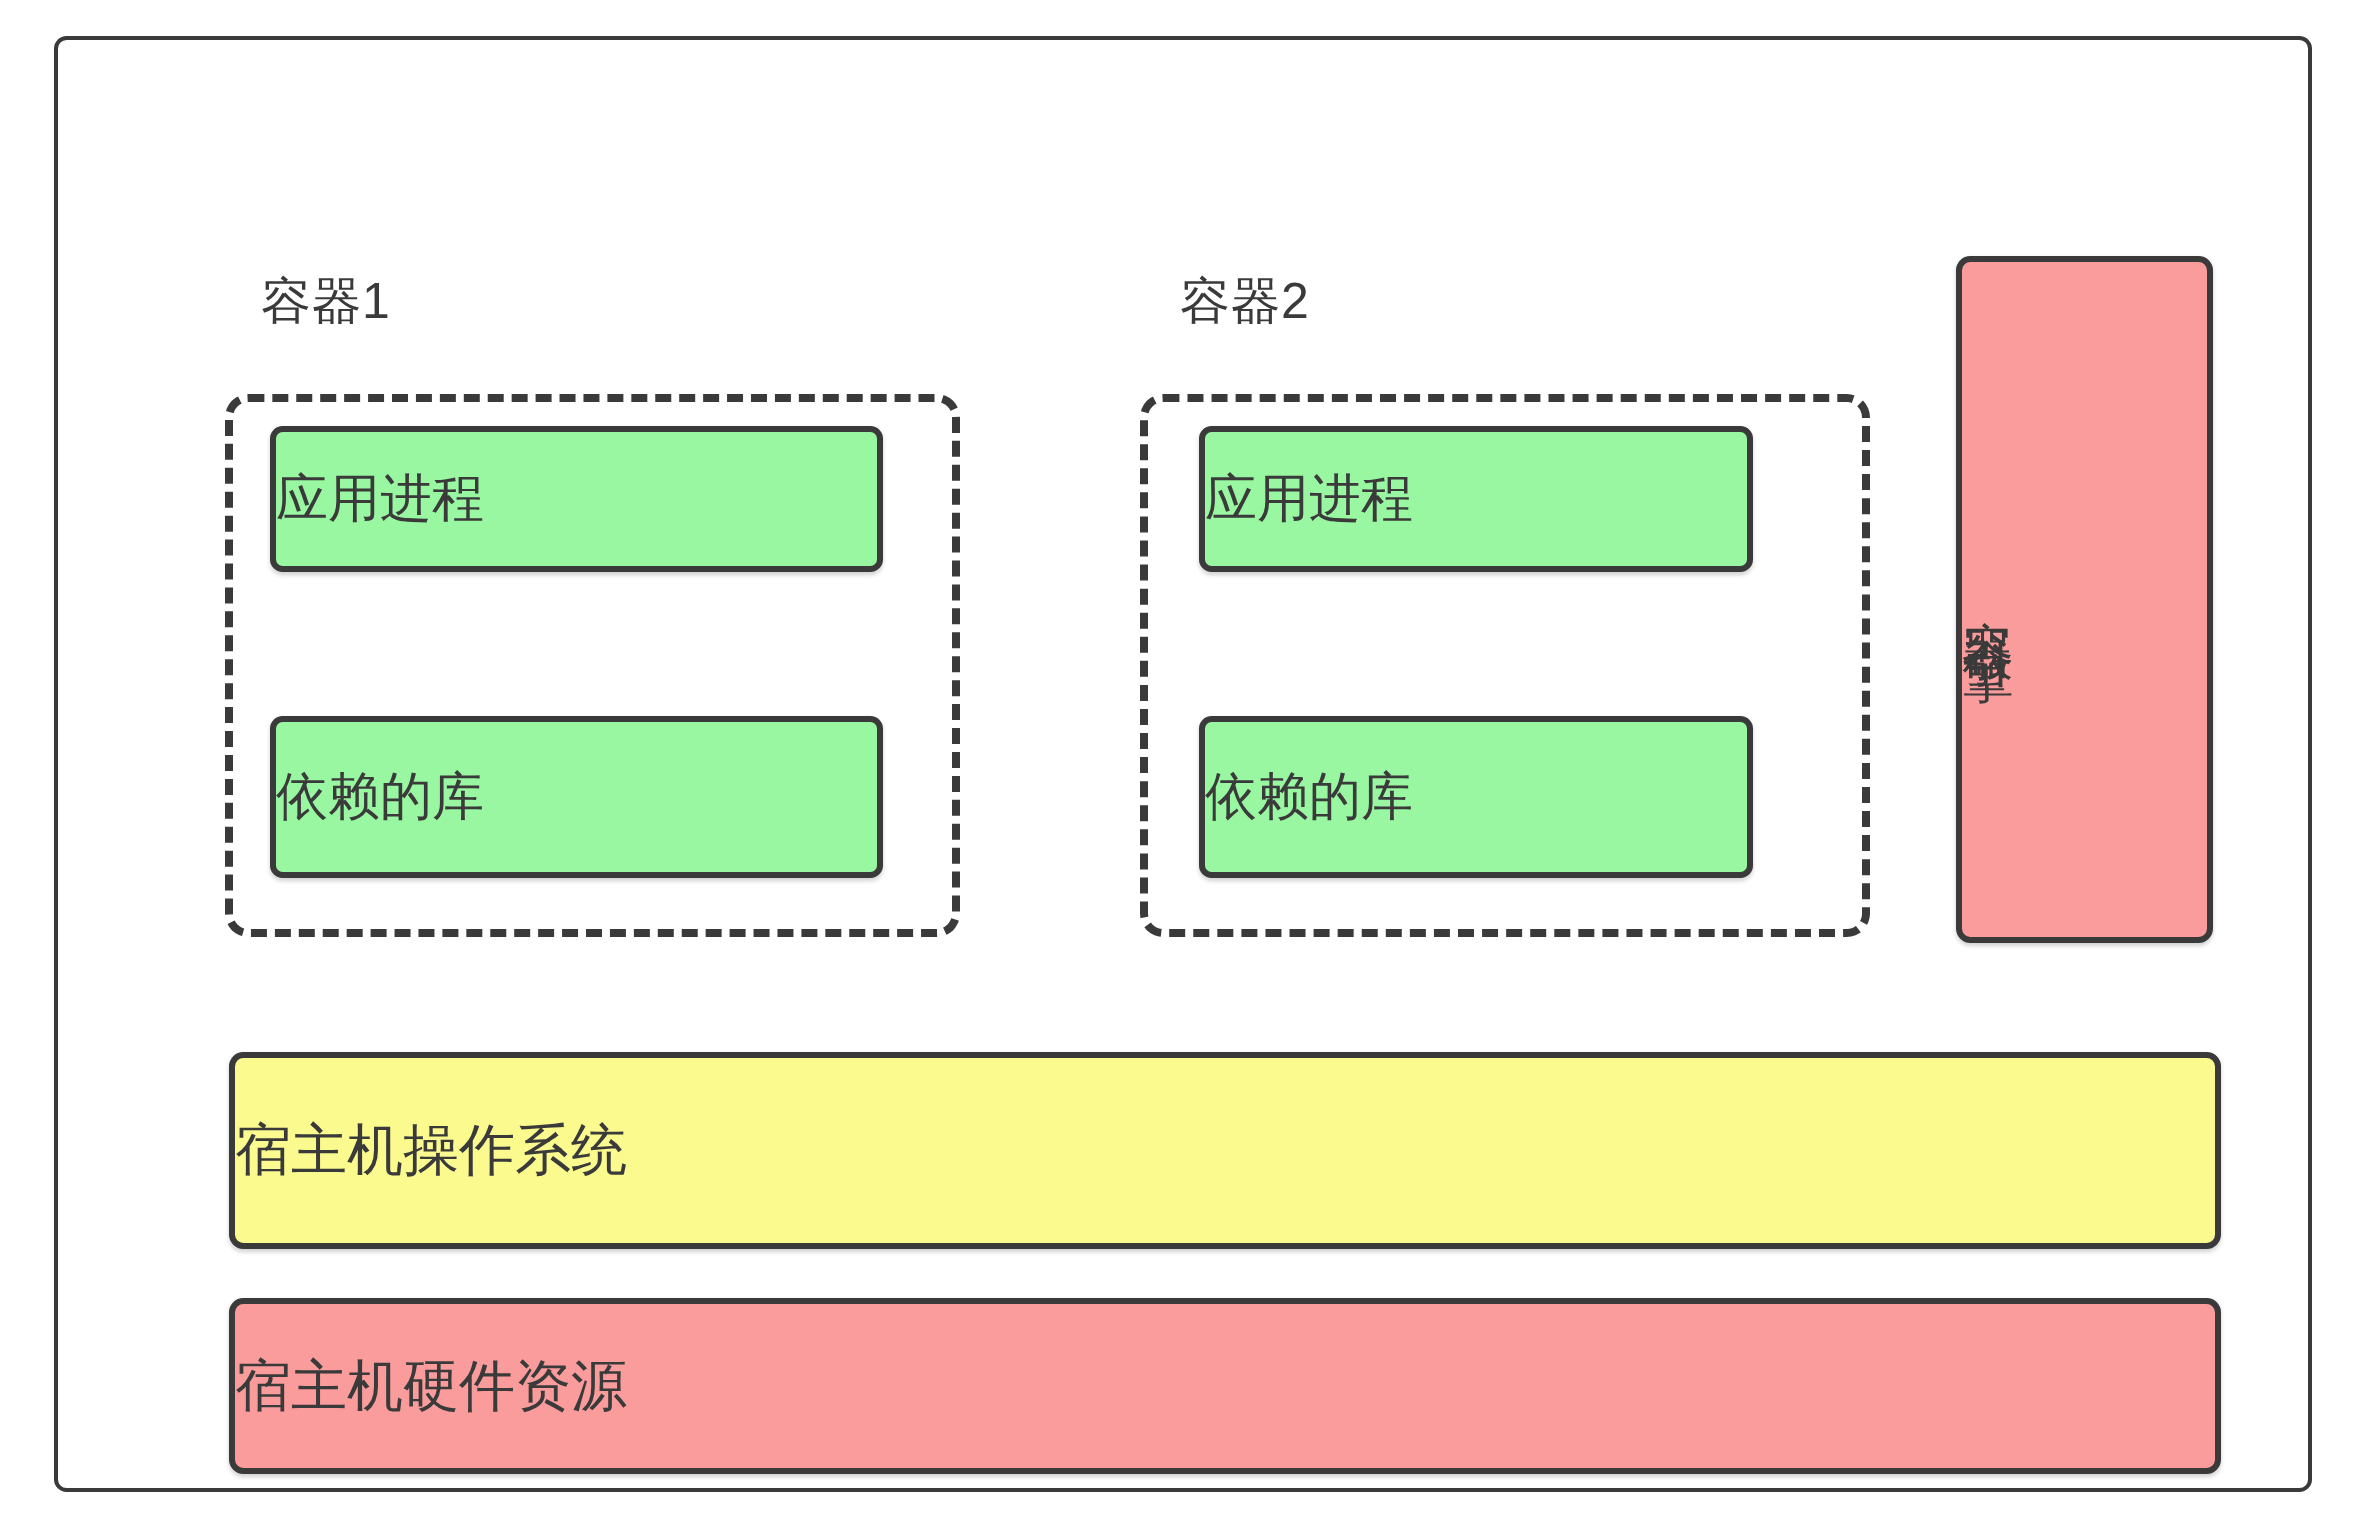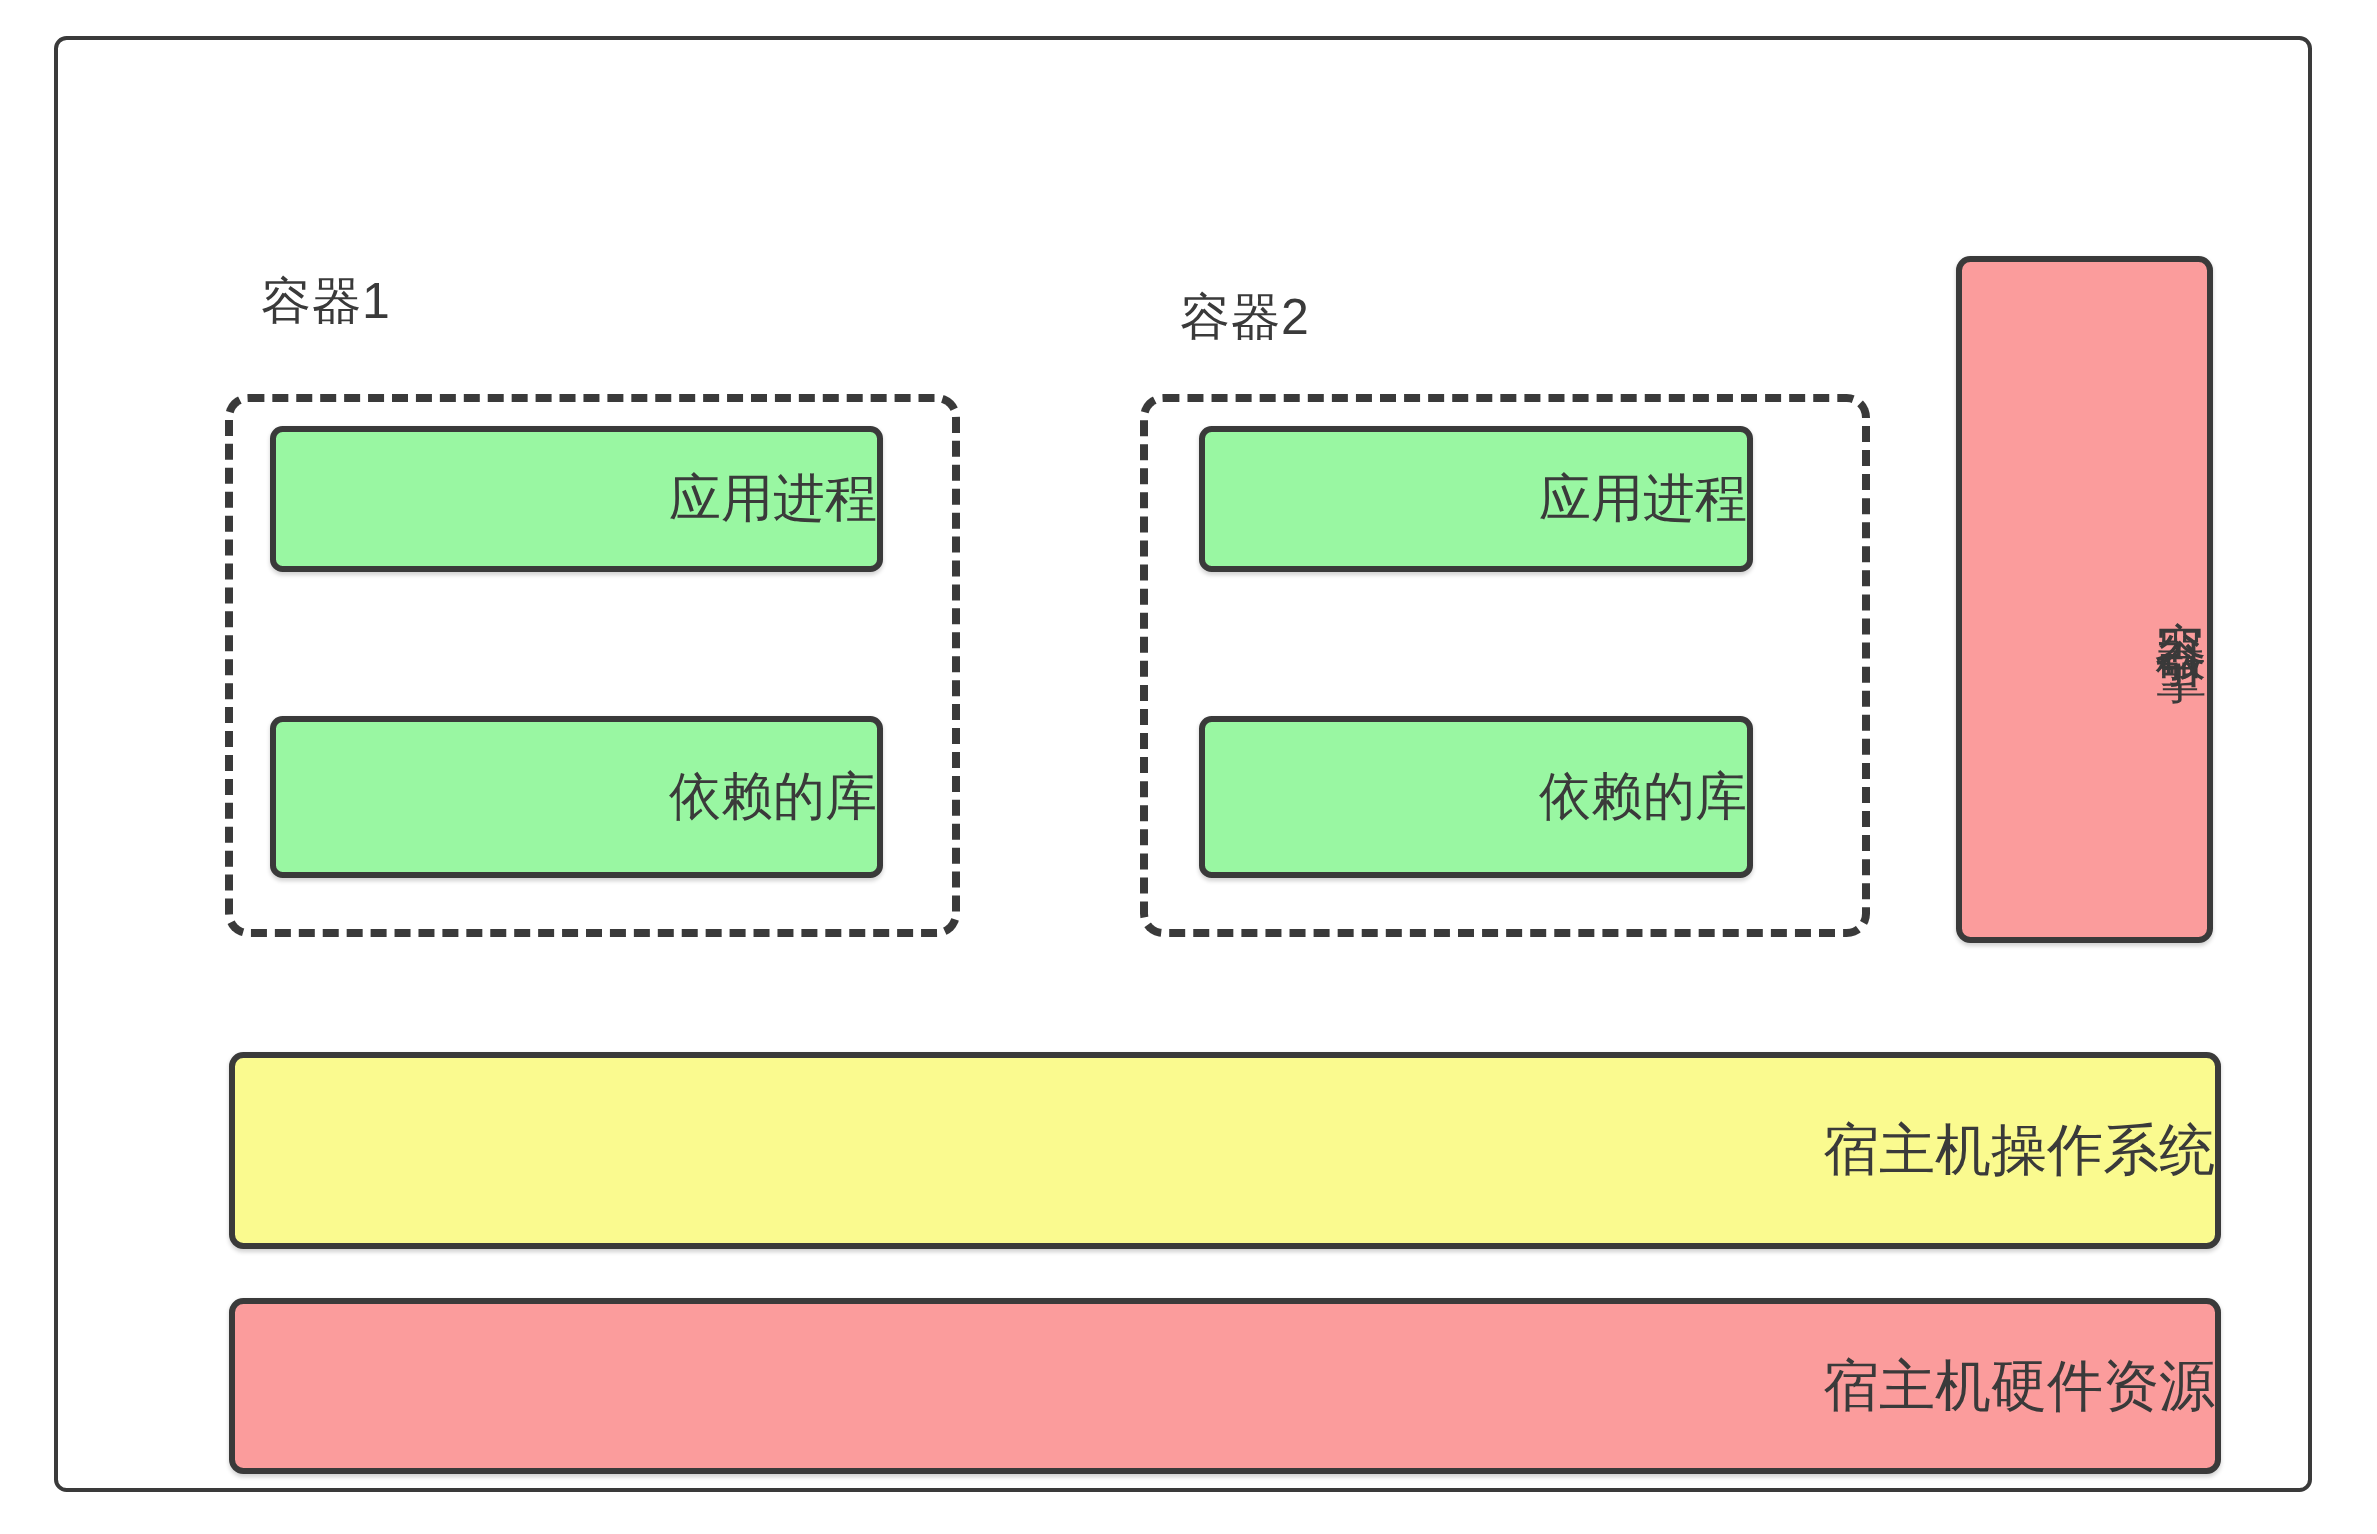--- a/index.html
+++ b/index.html
@@ -58,21 +58,21 @@
   }
 
   
   .node-box {
     position: absolute;
     box-sizing: border-box;
     border: 6.3px solid #3a3a3a;
     border-radius: 12.6px;
     display: flex;
     align-items: center;
-    justify-content: flex-end;
+    justify-content: flex-start;
     text-align: center;
     color: #3a3a3a;
     line-height: 1.15;
     box-shadow: 0 2.7px 4.5px rgba(0,0,0,0.18);
   }
   .node-box.green { background: #99f7a2; }
   .node-box.yellow { background: #fafa8f; }
   .node-box.pink { background: #fb9c9c; }
 
   
@@ -109,21 +109,21 @@
     left: 171px;
     top: 1258px;
     width: 1992px;
     height: 176px;
     font-size: 56px;
     border-radius: 14.4px;
   }
 
   .grp1 .container-label { left: 203px; top: 236px; }
   .grp1 .dashed-box      { left: 167px; top: 354px; width: 735px; height: 543px; }
-  .grp2 .container-label { left: 1122px; top: 252px; }
+  .grp2 .container-label { left: 1122px; top: 236px; }
   .grp2 .dashed-box      { left: 1082px; top: 354px; width: 730px; height: 543px; }
 </style>
 </head>
 <body>
 
 <div id="canvas">
 
   <div class="outer-frame">
 
     <div class="container-group grp1">

